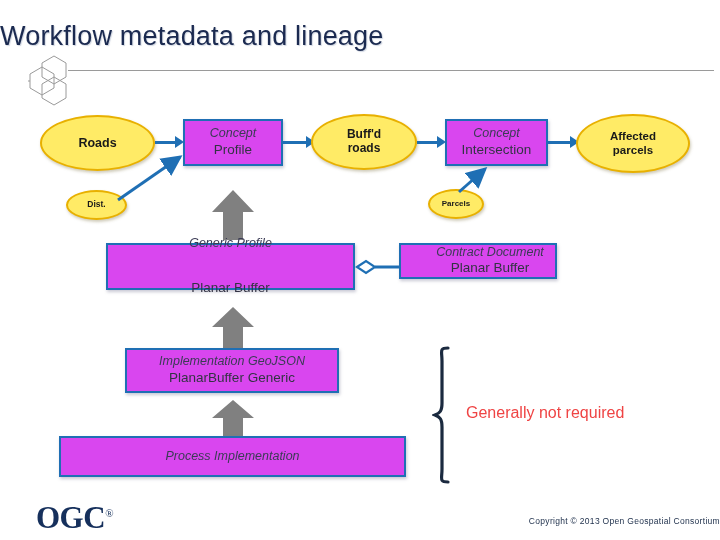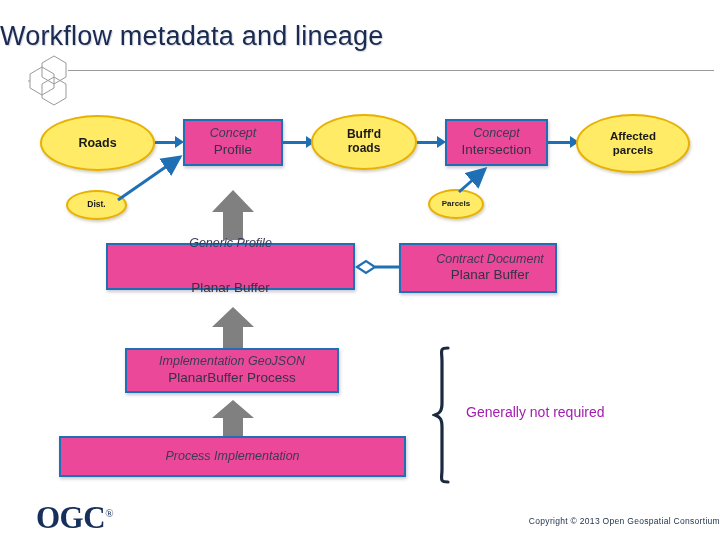--- a/index.html
+++ b/index.html
@@ -64,21 +64,21 @@
     text-align: center;
     color: #1a1a1a;
     font-weight: bold;
     line-height: 1.15;
     box-shadow: 1px 2px 3px rgba(120,110,60,0.35);
   }
   .ellipse .ln { display: block; }
 
   .ubox {
     position: absolute;
-    background: #ec4899;
+    background: #d946ef;
     border: 2px solid #1f6fb4;
     box-sizing: border-box;
     display: flex;
     flex-direction: column;
     align-items: center;
     justify-content: center;
     text-align: center;
     color: #33334d;
     line-height: 1.25;
     box-shadow: 1px 2px 3px rgba(120,120,150,0.40);
@@ -111,22 +111,22 @@
   
   .blockarrow { position: absolute; }
 
   
   .link-wrap { position: absolute; }
 
   
   .brace { position: absolute; }
   .brace-label {
     position: absolute;
-    font-size: 14px;
-    color: #a21caf;
+    font-size: 16px;
+    color: #ef4444;
     white-space: nowrap;
     text-align: right;
   }
 
   
   .ogc-logo {
     position: absolute;
     left: 36px;
     top: 500px;
     font-family: "Liberation Serif", serif;
@@ -242,32 +242,32 @@
   <div class="ubox" style="left:106px; top:243px; width:249px; height:47px;gap:28px;">
     <span class="stereo">Generic Profile</span>
     <span class="nm">Planar Buffer</span>
   </div>
 
   <svg class="link-wrap" style="left:355px; top:255px; width:45px; height:24px;" viewBox="0 0 45 24">
     <polygon points="2,12 11,6 20,12 11,18" fill="#ffffff" stroke="#1f6fb4" stroke-width="2.2"></polygon>
     <line x1="20" y1="12" x2="45" y2="12" stroke="#1f6fb4" stroke-width="3"></line>
   </svg>
 
-  <div class="ubox" style="left:399px; top:243px; width:158px; height:50px;padding-left:24px;">
+  <div class="ubox" style="left:399px; top:243px; width:158px; height:36px;padding-left:24px;">
     <span class="stereo">Contract Document</span>
     <span class="nm">Planar Buffer</span>
   </div>
 
   <svg class="blockarrow" style="left:210px; top:305px; width:46px; height:48px;" viewBox="0 0 46 48">
     <polygon points="23,2 44,22 33,22 33,46 13,46 13,22 2,22" fill="#808080"></polygon>
   </svg>
 
   <div class="ubox" style="left:125px; top:348px; width:214px; height:45px;">
     <span class="stereo">Implementation GeoJSON</span>
-    <span class="nm">PlanarBuffer Process</span>
+    <span class="nm">PlanarBuffer Generic</span>
   </div>
 
   <svg class="blockarrow" style="left:210px; top:398px; width:46px; height:44px;" viewBox="0 0 46 44">
     <polygon points="23,2 44,20 33,20 33,42 13,42 13,20 2,20" fill="#808080"></polygon>
   </svg>
 
   <div class="ubox" style="left:59px; top:436px; width:347px; height:41px;">
     <span class="stereo">Process Implementation</span>
   </div>
 

